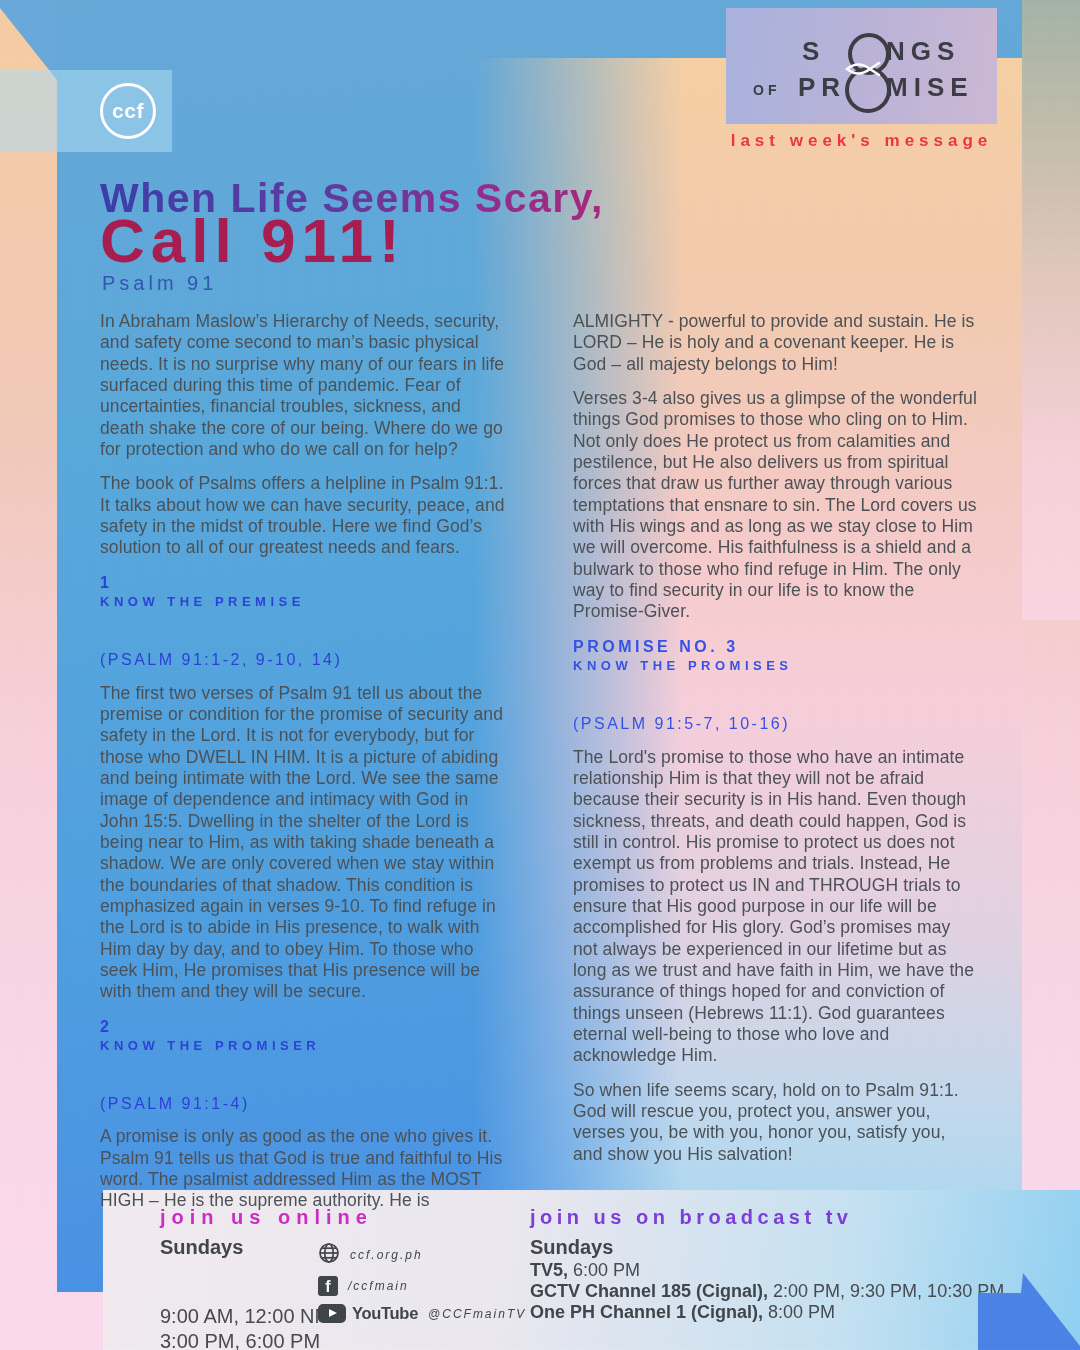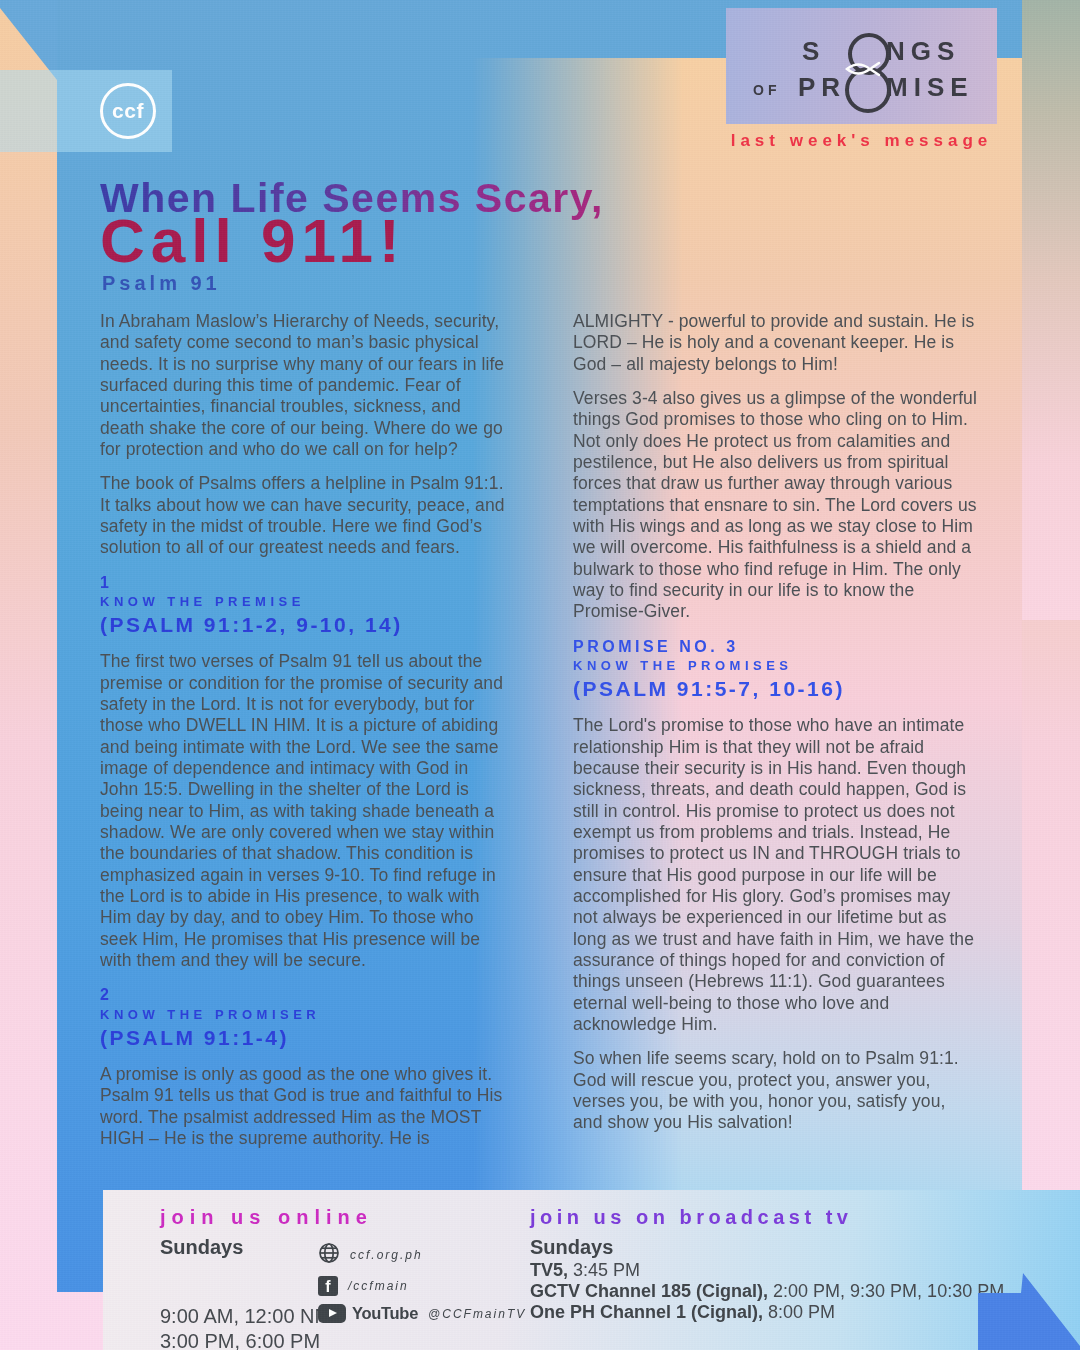--- a/index.html
+++ b/index.html
@@ -38,29 +38,29 @@
   .sop-of{position:absolute;color:#3b3b44;font-weight:bold;font-size:14px;letter-spacing:4px;}
   .sop-circle{position:absolute;border:4px solid #3b3b44;border-radius:50%;}
   .sop-fish{position:absolute;left:119px;top:52px;}
   .last-week{position:absolute;left:726px;top:131px;width:271px;text-align:center;
     color:#ee3347;font-weight:bold;font-size:17px;letter-spacing:5px;}
   
   .title-1{position:absolute;left:100px;top:175px;font-size:41px;font-weight:800;letter-spacing:1.5px;
     background-image:linear-gradient(90deg,#3c3da8 0%,#5c3a9e 45%,#8f2d8c 75%,#a8277d 100%);
     -webkit-background-clip:text;background-clip:text;color:transparent;white-space:nowrap;}
   .title-2{position:absolute;left:100px;top:205px;font-size:62px;font-weight:800;letter-spacing:6px;color:#a81c4e;white-space:nowrap;}
-  .title-3{position:absolute;left:102px;top:272px;font-size:20px;font-weight:bold;letter-spacing:4px;color:#3453b6;}
+  .title-3{position:absolute;left:102px;top:272px;font-size:20px;font-weight:normal;letter-spacing:4px;color:#3453b6;}
   
   .columns{position:absolute;left:100px;top:311px;width:878px;display:flex;gap:68px;}
   .col{width:416px;color:#4b5055;font-size:17.5px;line-height:1.22;letter-spacing:.1px;}
   .col p{margin:0 0 13px 0;}
   .sec{margin:7px 0 12px 0;color:#2c3fd9;}
   .sec .kick{font-size:16px;font-weight:bold;letter-spacing:3.5px;line-height:1.35;}
   .sec .t{font-size:13px;font-weight:bold;letter-spacing:4.5px;line-height:1.35;}
-  .sec .r{font-size:21px;font-weight:bold;letter-spacing:2.5px;line-height:1.35;}
+  .sec .r{font-size:16px;font-weight:normal;letter-spacing:2.5px;line-height:1.35;margin-top:38px;}
   .col .right-h{color:#3351e8;}
   
   .footer-panel{position:absolute;left:103px;top:1190px;width:1025px;height:160px;
     background:linear-gradient(100deg,#f2ecf0 0%,#ebe8f0 40%,#c6e2f2 72%,#86cdf3 100%);}
   .f-head{position:absolute;font-weight:bold;font-size:20px;letter-spacing:6px;white-space:nowrap;}
   .f-online{left:57px;top:16px;color:#cc2bc2;}
   .f-broadcast{left:427px;top:16px;color:#7c3cda;letter-spacing:4.5px;}
   .f-day{position:absolute;font-weight:bold;font-size:20px;color:#3f4449;}
   .f-times{position:absolute;left:57px;top:70px;font-size:20px;color:#45494e;line-height:1.25;margin-top:44px;}
   .socials{position:absolute;left:215px;top:52px;}
@@ -114,21 +114,21 @@
       <div class="soc-row">
         <span class="yt-ic"></span>
         <span class="yt-word">YouTube</span>
         <span class="soc-text">@CCFmainTV</span>
       </div>
     </div>
 
     <div class="f-head f-broadcast">join us on broadcast tv</div>
     <div class="f-day" style="left:427px;top:46px;">Sundays</div>
     <div class="tv-lines">
-      <div><b>TV5,</b><span> 3:45 PM</span></div>
+      <div><b>TV5,</b><span> 6:00 PM</span></div>
       <div><b>GCTV Channel 185 (Cignal),</b><span> 2:00 PM, 9:30 PM, 10:30 PM</span></div>
       <div><b>One PH Channel 1 (Cignal),</b><span> 8:00 PM</span></div>
     </div>
   </div>
 
   <div class="corner-bottomright"></div>
 
   <div class="ccf-band">
     <div class="ccf-circle">
       <span>ccf</span>

